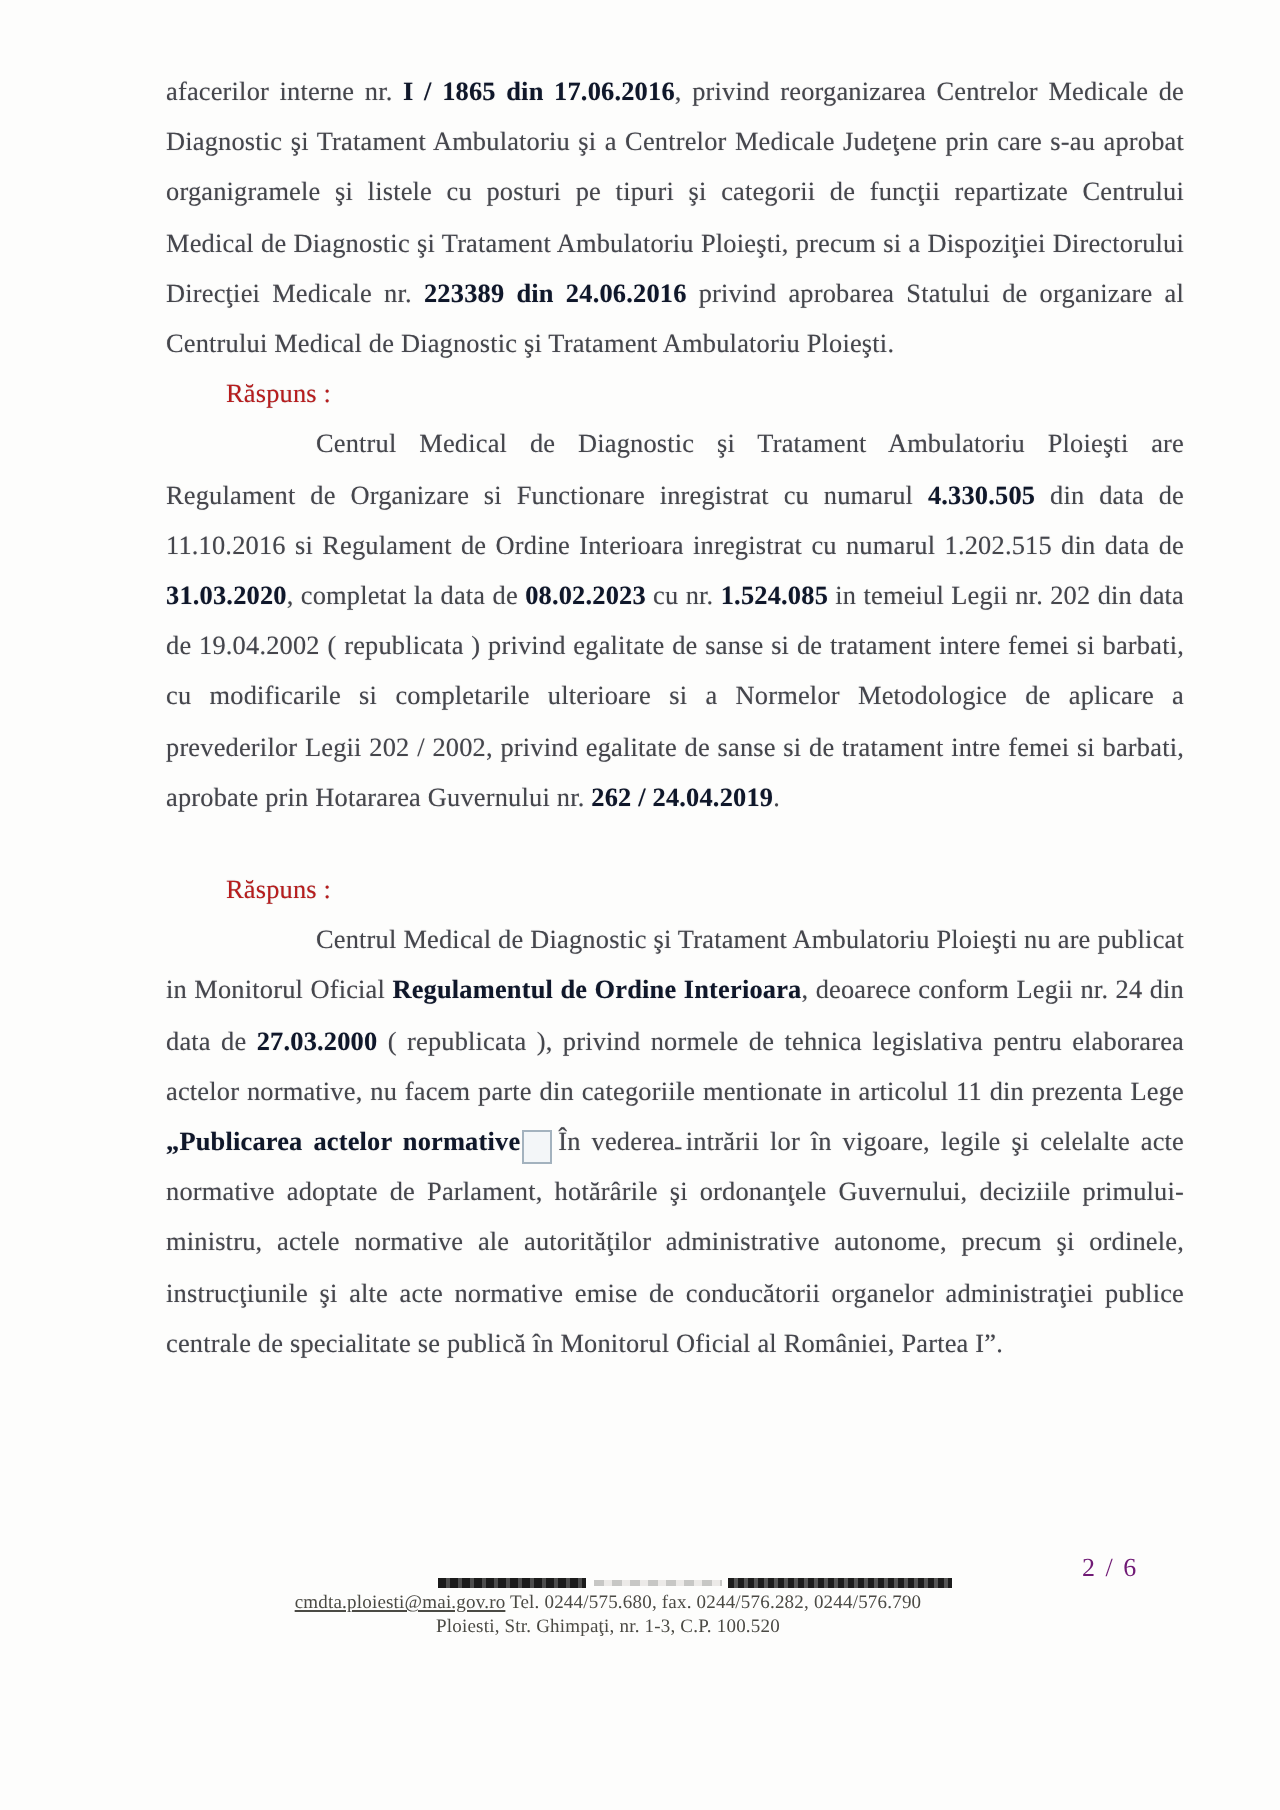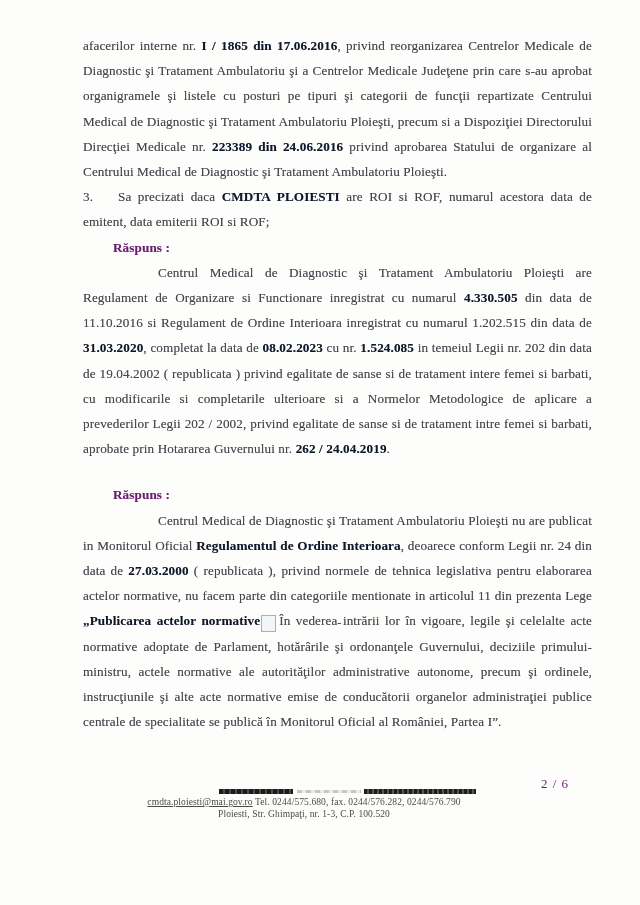--- a/index.html
+++ b/index.html
@@ -33,21 +33,21 @@
     border: 1px solid #a3b2be;
     background: #f3f6f8;
     text-align: center;
     font-size: 12px;
     margin: 0 3px 0 1px;
     vertical-align: -2px;
   }
   .question-3 { margin-top: 8px; }
   .section-4 { margin-top: 21px; }
   .qnum { display: inline-block; width: 35px; }
-  .answer-label { font-weight: bold; color: #701a75; padding-left: 30px; }
+  .answer-label { font-weight: normal; color: #b91c1c; padding-left: 30px; }
   .answer { text-indent: 75px; }
   .page-number {
     position: absolute;
     left: 541px; top: 776px;
     font-size: 13px;
     color: #701a75;
     letter-spacing: 1px;
   }
   .footer {
     position: absolute;
@@ -82,23 +82,20 @@
 </head>
 <body>
 
 <div class="page">
 
   <div class="content">
 
     <p class="para-intro"><span>afacerilor interne nr. </span><span class="b">I / 1865 din 17.06.2016</span><span>, privind reorganizarea Centrelor Medicale de Diagnostic şi Tratament Ambulatoriu şi a Centrelor Medicale Judeţene prin care s-au aprobat organigramele şi listele cu posturi pe tipuri şi categorii de funcţii repartizate Centrului Medical de Diagnostic şi Tratament Ambulatoriu Ploieşti, precum si a Dispoziţiei Directorului Direcţiei Medicale nr. </span><span class="b">223389 din 24.06.2016</span><span> privind aprobarea Statului de organizare al Centrului Medical de Diagnostic şi Tratament Ambulatoriu Ploieşti.</span></p>
 
     <div>
-      <p class="question question-3">
-        <span class="qnum">3.</span><span><span>Sa precizati daca </span><span class="b">CMDTA PLOIESTI</span><span> are ROI si ROF, numarul acestora data de emitent, data emiterii ROI si ROF;</span></span>
-      </p>
       <p class="answer-label">Răspuns :</p>
       <p class="answer"><span>Centrul Medical de Diagnostic şi Tratament Ambulatoriu Ploieşti are Regulament de Organizare si Functionare inregistrat cu numarul </span><span class="b">4.330.505</span><span> din data de 11.10.2016 si Regulament de Ordine Interioara inregistrat cu numarul 1.202.515 din data de </span><span class="b">31.03.2020</span><span>, completat la data de </span><span class="b">08.02.2023</span><span> cu nr. </span><span class="b">1.524.085</span><span> in temeiul Legii nr. 202 din data de 19.04.2002 ( republicata ) privind egalitate de sanse si de tratament intere femei si barbati, cu modificarile si completarile ulterioare si a Normelor Metodologice de aplicare a prevederilor Legii 202 / 2002, privind egalitate de sanse si de tratament intre femei si barbati, aprobate prin Hotararea Guvernului nr. </span><span class="b">262 / 24.04.2019</span><span>.</span></p>
     </div>
 
     <div class="section-4">
       <p class="answer-label">Răspuns :</p>
       <p class="answer"><span>Centrul Medical de Diagnostic şi Tratament Ambulatoriu Ploieşti nu are publicat in Monitorul Oficial </span><span class="b">Regulamentul de Ordine Interioara</span><span>, deoarece conform Legii nr. 24 din data de </span><span class="b">27.03.2000</span><span> ( republicata ), privind normele de tehnica legislativa pentru elaborarea actelor normative, nu facem parte din categoriile mentionate in articolul 11 din prezenta Lege </span><span class="b">„Publicarea actelor normative</span><span class="ibox">-</span><span>În vederea intrării lor în vigoare, legile şi celelalte acte normative adoptate de Parlament, hotărârile şi ordonanţele Guvernului, deciziile primului-ministru, actele normative ale autorităţilor administrative autonome, precum şi ordinele, instrucţiunile şi alte acte normative emise de conducătorii organelor administraţiei publice centrale de specialitate se publică în Monitorul Oficial al României, Partea I”.</span></p>
     </div>
 
   </div>

